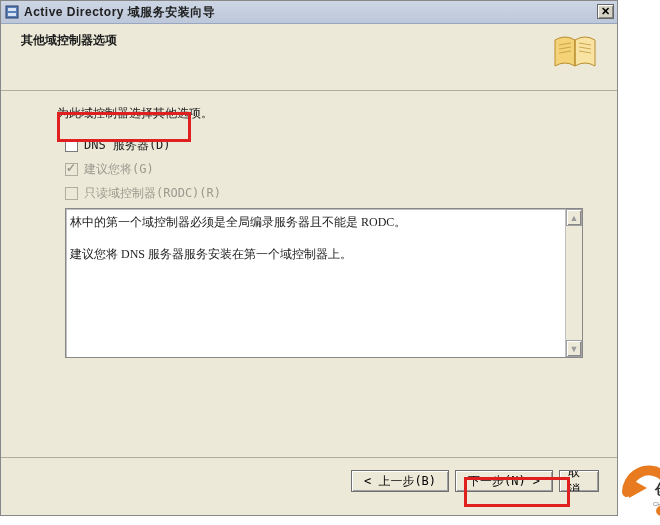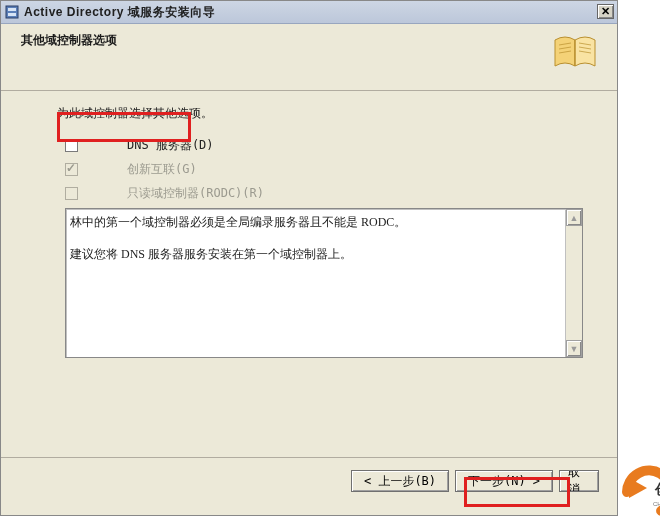--- a/index.html
+++ b/index.html
@@ -90,21 +90,20 @@
   .instruction {
     font-size: 12px;
     margin-bottom: 14px;
   }
   .opt-row {
     display: flex;
     align-items: center;
     height: 18px;
     margin-bottom: 6px;
     margin-left: 8px;
-    gap: 43px;
   }
   .opt-row.disabled { color: #9b9a8f; }
   .chk {
     width: 13px;
     height: 13px;
     border: 1px solid #7a7a7a;
     background: #fff;
     box-sizing: border-box;
     margin-right: 6px;
     position: relative;
@@ -262,21 +261,21 @@
   <div class="body">
     <div class="instruction">为此域控制器选择其他选项。</div>
 
     <div class="opt-row">
       <div class="chk"></div>
       <span class="opt-label">DNS 服务器(D)</span>
     </div>
 
     <div class="opt-row disabled">
       <div class="chk disabled checked"></div>
-      <span class="opt-label">创新互联(G)</span>
+      <span class="opt-label">建议您将(G)</span>
     </div>
 
     <div class="opt-row disabled">
       <div class="chk disabled"></div>
       <span class="opt-label">只读域控制器(RODC)(R)</span>
     </div>
 
 
     <div class="info-box">
       <div>林中的第一个域控制器必须是全局编录服务器且不能是 RODC。</div>

